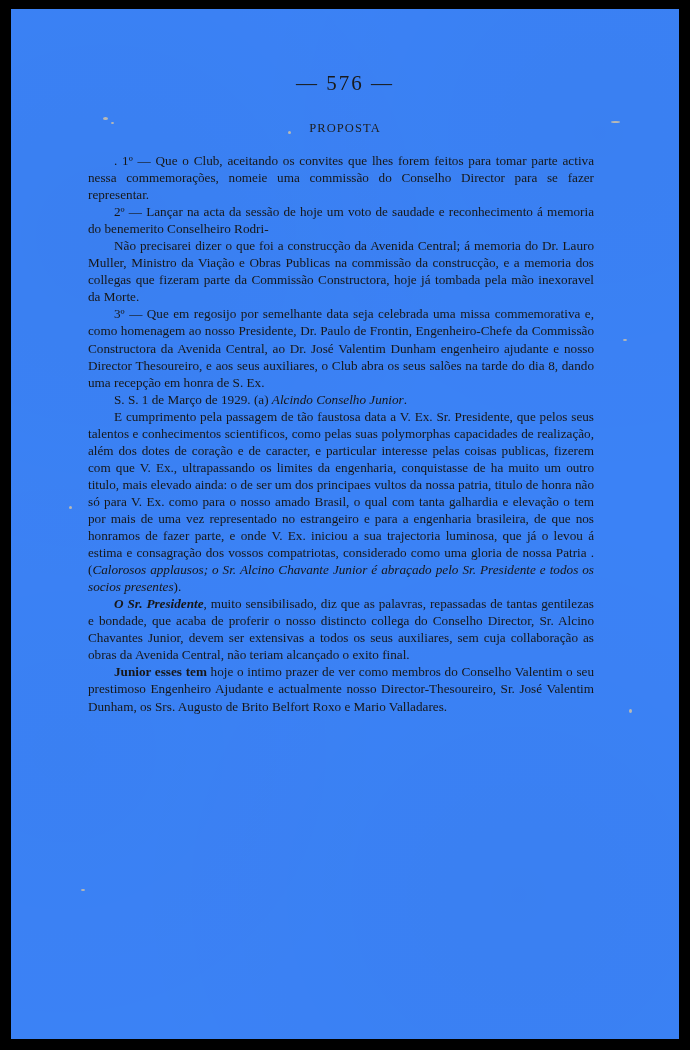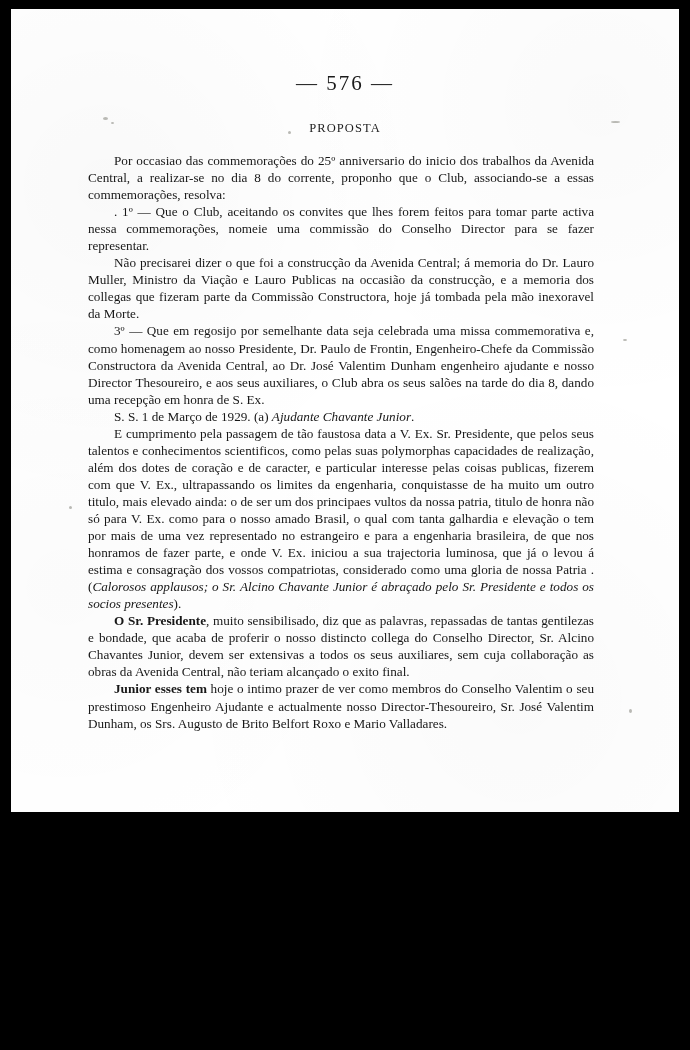--- a/index.html
+++ b/index.html
@@ -22,22 +22,22 @@
     height: 1050px;
     background: #000000;
     box-sizing: border-box;
   }
 
   .page-sheet {
     position: absolute;
     left: 11px;
     top: 9px;
     width: 668px;
-    height: 803px;
-    background: #ffffff;
+    height: 1030px;
+    background: #3b82f6;
     box-sizing: border-box;
     overflow: hidden;
   }
 
   
   .paper-grain {
     position: absolute;
     inset: 0;
     pointer-events: none;
     background:
@@ -91,21 +91,21 @@
     -webkit-font-smoothing: none;
   }
 
   .para {
     margin: 0;
     text-indent: 26px;
     text-align: justify;
   }
 
   .it { font-style: italic; }
-  .bi { font-weight: bold; }
+  .bi { font-style: italic; font-weight: bold; }
 </style>
 </head>
 <body>
 
 <div class="scan-frame">
   <div class="page-sheet">
 
     <div class="paper-grain"></div>
 
     <div class="speck" style="left:92px;  top:108px; width:5px;  height:3px;"></div>
@@ -116,32 +116,32 @@
     <div class="speck" style="left:58px;  top:497px; width:3px;  height:3px;"></div>
     <div class="speck" style="left:618px; top:700px; width:3px;  height:4px;"></div>
     <div class="speck" style="left:70px;  top:880px; width:4px;  height:2px;"></div>
 
     <div class="page-number">— 576 —</div>
 
     <div class="section-heading">PROPOSTA</div>
 
     <div class="body-text">
 
-      <p class="para">Por occasiao das commemorações do 25º anniversario do inicio dos trabalhos da Avenida Central, a realizar-se no dia 8 do corrente, proponho que o Club, associando-se a essas commemorações, resolva:</p>
 
       <p class="para">. 1º — Que o Club, aceitando os convites que lhes forem feitos para tomar parte activa nessa commemorações, nomeie uma commissão do Conselho Director para se fazer representar.</p>
 
+      <p class="para">2º — Lançar na acta da sessão de hoje um voto de saudade e reconhecimento á memoria do benemerito Conselheiro Rodri-</p>
 
-      <p class="para">Não precisarei dizer o que foi a construcção da Avenida Central; á memoria do Dr. Lauro Muller, Ministro da Viação e Lauro Publicas na occasião da construcção, e a memoria dos collegas que fizeram parte da Commissão Constructora, hoje já tombada pela mão inexoravel da Morte.</p>
+      <p class="para">Não precisarei dizer o que foi a construcção da Avenida Central; á memoria do Dr. Lauro Muller, Ministro da Viação e Obras Publicas na commissão da construcção, e a memoria dos collegas que fizeram parte da Commissão Constructora, hoje já tombada pela mão inexoravel da Morte.</p>
 
       <p class="para">3º — Que em regosijo por semelhante data seja celebrada uma missa commemorativa e, como homenagem ao nosso Presidente, Dr. Paulo de Frontin, Engenheiro-Chefe da Commissão Constructora da Avenida Central, ao Dr. José Valentim Dunham engenheiro ajudante e nosso Director Thesoureiro, e aos seus auxiliares, o Club abra os seus salões na tarde do dia 8, dando uma recepção em honra de S. Ex.</p>
 
 
       <p class="para">
-        <span>S. S. 1 de Março de 1929. (a) </span><span class="it">Ajudante Chavante Junior</span><span>.</span>
+        <span>S. S. 1 de Março de 1929. (a) </span><span class="it">Alcindo Conselho Junior</span><span>.</span>
       </p>
 
       <p class="para">
         <span>E cumprimento pela passagem de tão faustosa data a V. Ex. Sr. Presidente, que pelos seus talentos e conhecimentos scientificos, como pelas suas polymorphas capacidades de realização, além dos dotes de coração e de caracter, e particular interesse pelas coisas publicas, fizerem com que V. Ex., ultrapassando os limites da engenharia, conquistasse de ha muito um outro titulo, mais elevado ainda: o de ser um dos principaes vultos da nossa patria, titulo de honra não só para V. Ex. como para o nosso amado Brasil, o qual com tanta galhardia e elevação o tem por mais de uma vez representado no estrangeiro e para a engenharia brasileira, de que nos honramos de fazer parte, e onde V. Ex. iniciou a sua trajectoria luminosa, que já o levou á estima e consagração dos vossos compatriotas, considerado como uma gloria de nossa Patria . (</span><span class="it">Calorosos applausos; o Sr. Alcino Chavante Junior é abraçado pelo Sr. Presidente e todos os socios presentes</span><span>).</span>
       </p>
 
 
       <p class="para">
         <span class="bi">O Sr. Presidente</span><span>, muito sensibilisado, diz que as palavras, repassadas de tantas gentilezas e bondade, que acaba de proferir o nosso distincto collega do Conselho Director, Sr. Alcino Chavantes Junior, devem ser extensivas a todos os seus auxiliares, sem cuja collaboração as obras da Avenida Central, não teriam alcançado o exito final.</span>
       </p>

